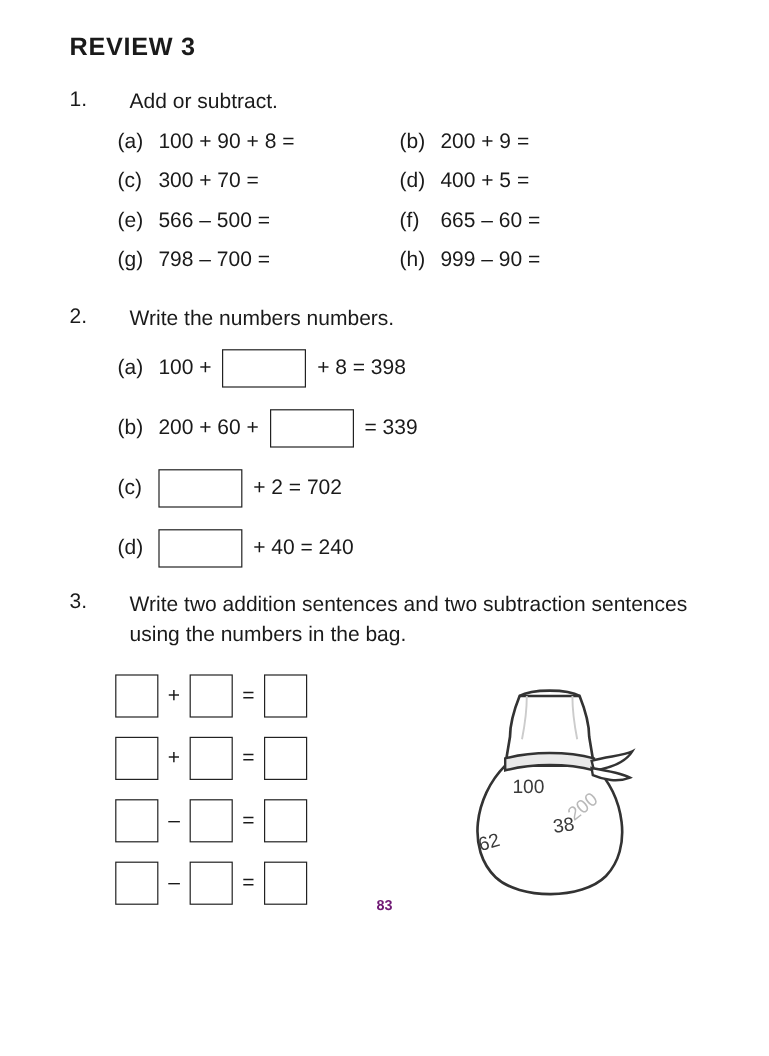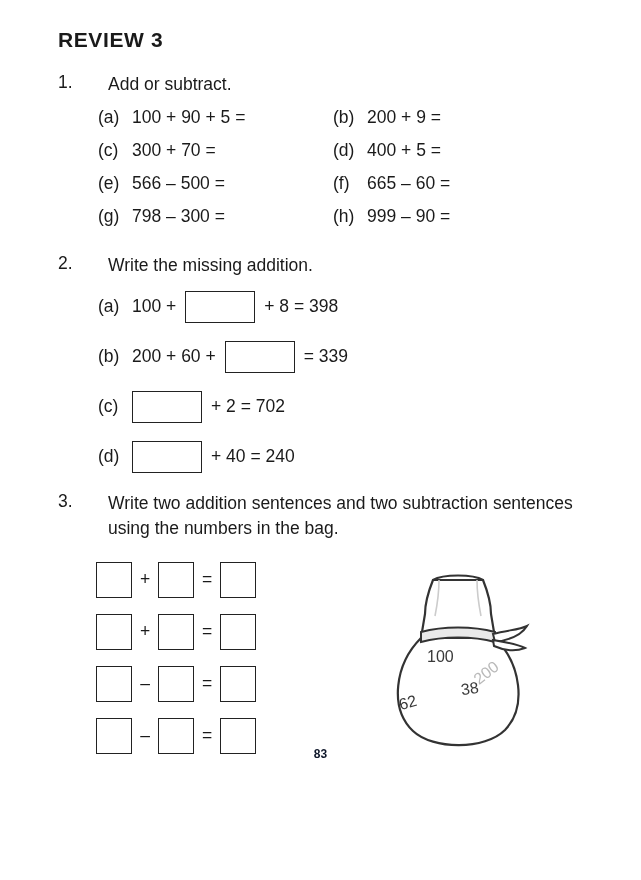--- a/index.html
+++ b/index.html
@@ -148,39 +148,39 @@
 
   
   .page-number {
     position: absolute;
     bottom: 26px;
     left: 0;
     width: 100%;
     text-align: center;
     font-size: 12px;
     font-weight: bold;
-    color: #0f172a;
+    color: #701a75;
   }
 </style>
 </head>
 <body>
 
 <div class="page">
 
   <h1 class="page-title">REVIEW 3</h1>
 
   <div class="question">
     <div class="q-head">
       <span class="q-num">1.</span>
       <span class="q-text">Add or subtract.</span>
     </div>
     <div class="q1-grid">
       <div class="q1-item">
         <span class="q1-label">(a)</span>
-        <span class="q1-expr">100 + 90 + 5 =</span>
+        <span class="q1-expr">100 + 90 + 8 =</span>
       </div>
       <div class="q1-item">
         <span class="q1-label">(b)</span>
         <span class="q1-expr">200 + 9 =</span>
       </div>
       <div class="q1-item">
         <span class="q1-label">(c)</span>
         <span class="q1-expr">300 + 70 =</span>
       </div>
       <div class="q1-item">
@@ -190,33 +190,33 @@
       <div class="q1-item">
         <span class="q1-label">(e)</span>
         <span class="q1-expr">566 – 500 =</span>
       </div>
       <div class="q1-item">
         <span class="q1-label">(f)</span>
         <span class="q1-expr">665 – 60 =</span>
       </div>
       <div class="q1-item">
         <span class="q1-label">(g)</span>
-        <span class="q1-expr">798 – 300 =</span>
+        <span class="q1-expr">798 – 700 =</span>
       </div>
       <div class="q1-item">
         <span class="q1-label">(h)</span>
         <span class="q1-expr">999 – 90 =</span>
       </div>
     </div>
   </div>
 
   <div class="question" style="margin-top:26px;">
     <div class="q-head">
       <span class="q-num">2.</span>
-      <span class="q-text">Write the missing addition.</span>
+      <span class="q-text">Write the numbers numbers.</span>
     </div>
     <div class="q2-list">
 
       <div class="q2-item">
         <span class="q2-label">(a)</span>
         <span class="q2-part">100 +</span>
         <span class="blank-box"></span>
         <span class="q2-part">+ 8 = 398</span>
       </div>
 

